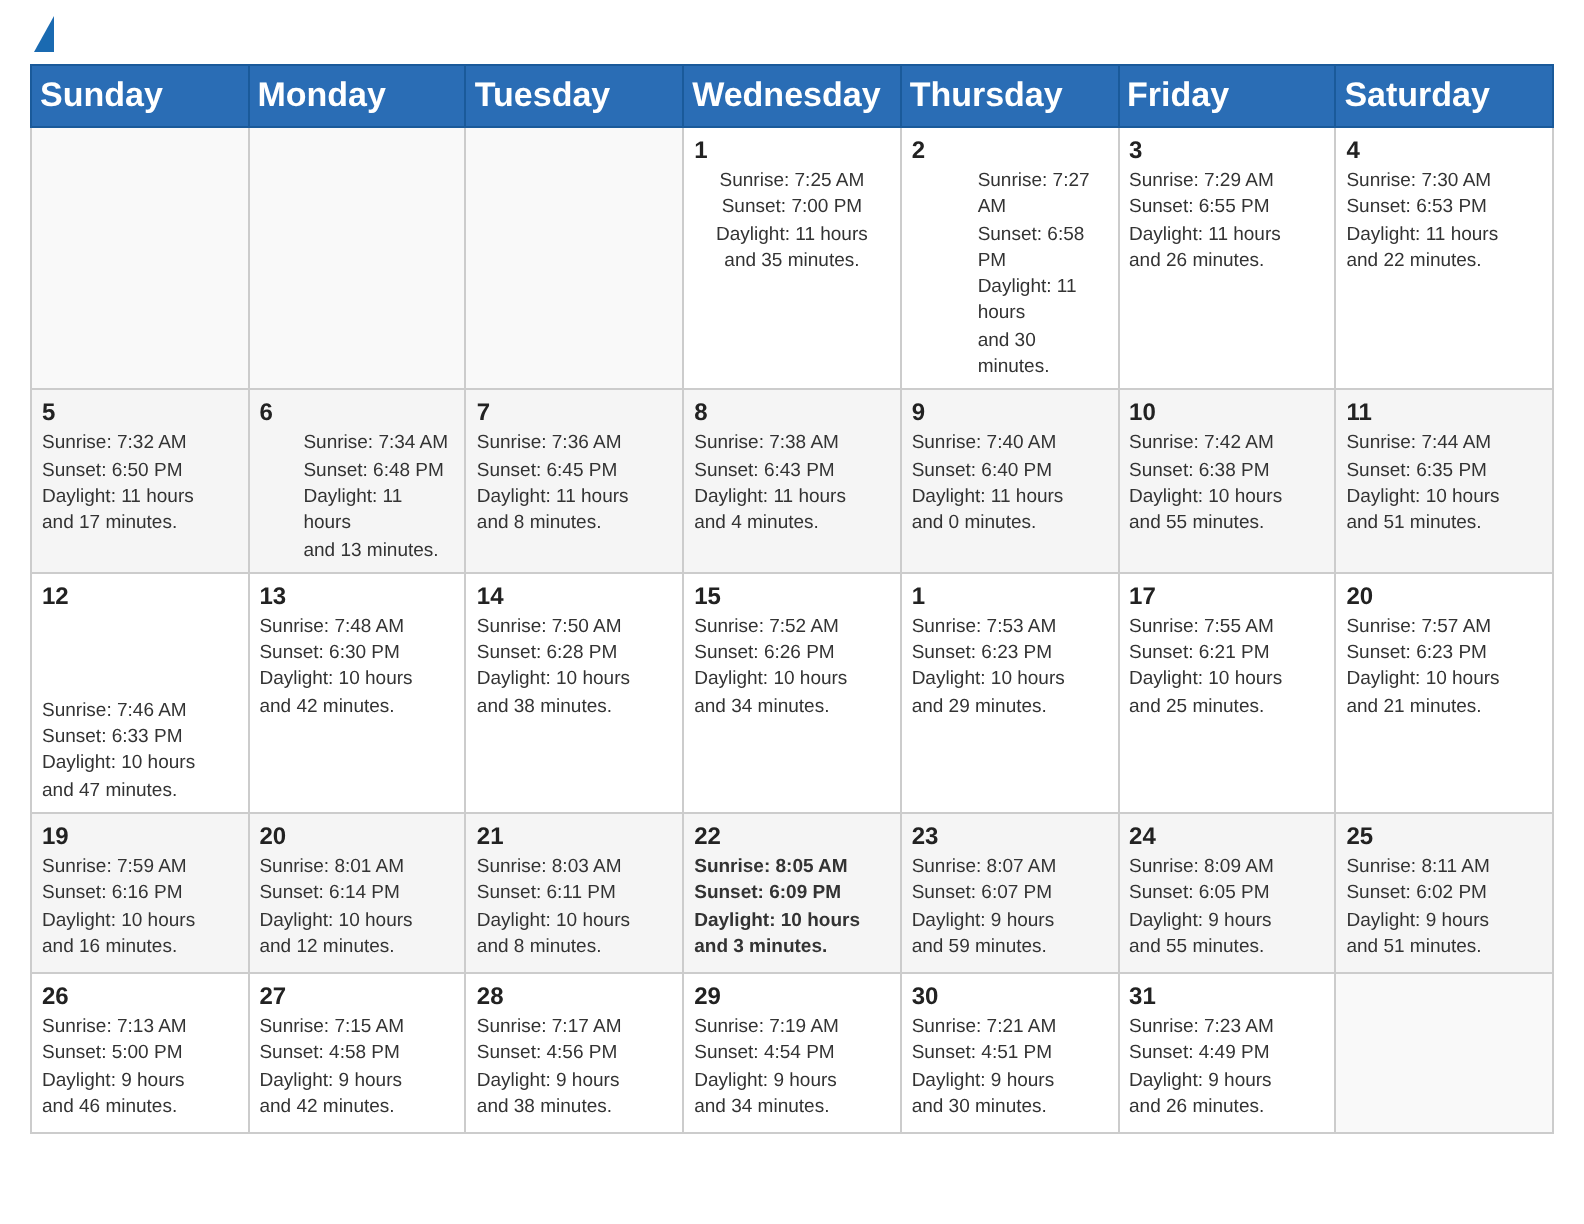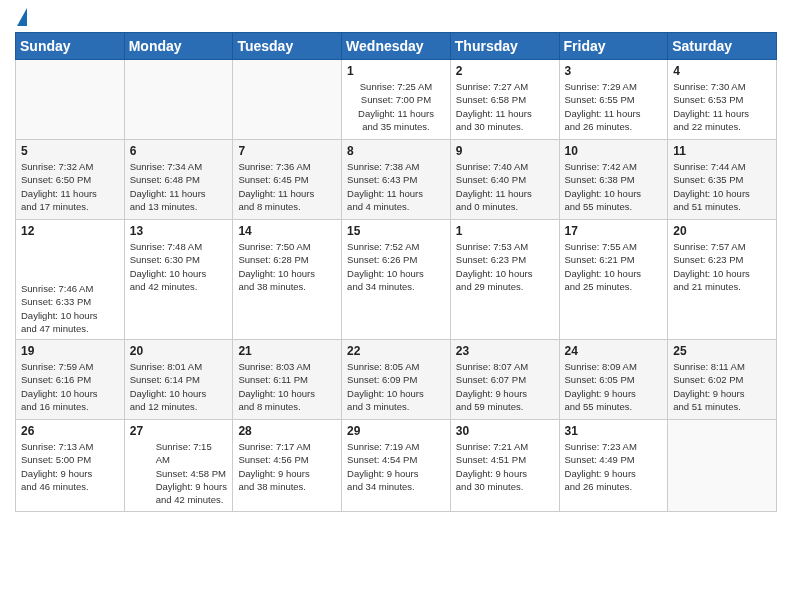--- a/index.html
+++ b/index.html
@@ -63,21 +63,21 @@
       margin-bottom: 6px;
     }
     table {
       width: 100%;
       border-collapse: collapse;
       table-layout: fixed;
     }
     thead th {
       background-color: #2a6db5;
       color: #fff;
-      font-size: 14px;
+      font-size: 17px;
       font-weight: bold;
       padding: 5px 4px;
       text-align: left;
       border: 1px solid #1a5a9a;
     }
     tbody td {
       border: 1px solid #ccc;
       vertical-align: top;
       padding: 4px 5px;
       font-size: 10px;
@@ -142,21 +142,21 @@
           <td class="empty-cell"></td>
           <td>
             <span class="day-number">1</span>
             <div class="day-info" style="white-space: pre-line; text-align: center;">Sunrise: 7:25 AM
 Sunset: 7:00 PM
 Daylight: 11 hours
 and 35 minutes.</div>
           </td>
           <td>
             <span class="day-number">2</span>
-            <div class="day-info" style="white-space: pre-line;">Sunrise: 7:27 AM
+            <div class="day-info" style="white-space: pre-line; margin-left: 33px;">Sunrise: 7:27 AM
 Sunset: 6:58 PM
 Daylight: 11 hours
 and 30 minutes.</div>
           </td>
           <td>
             <span class="day-number">3</span>
             <div class="day-info" style="white-space: pre-line;">Sunrise: 7:29 AM
 Sunset: 6:55 PM
 Daylight: 11 hours
 and 26 minutes.</div>
@@ -172,21 +172,21 @@
         <tr>
           <td>
             <span class="day-number">5</span>
             <div class="day-info" style="white-space: pre-line;">Sunrise: 7:32 AM
 Sunset: 6:50 PM
 Daylight: 11 hours
 and 17 minutes.</div>
           </td>
           <td>
             <span class="day-number">6</span>
-            <div class="day-info" style="white-space: pre-line;">Sunrise: 7:34 AM
+            <div class="day-info" style="white-space: pre-line; margin-left: 22px;">Sunrise: 7:34 AM
 Sunset: 6:48 PM
 Daylight: 11 hours
 and 13 minutes.</div>
           </td>
           <td>
             <span class="day-number">7</span>
             <div class="day-info" style="white-space: pre-line;">Sunrise: 7:36 AM
 Sunset: 6:45 PM
 Daylight: 11 hours
 and 8 minutes.</div>
@@ -288,21 +288,21 @@
           </td>
           <td>
             <span class="day-number">21</span>
             <div class="day-info" style="white-space: pre-line;">Sunrise: 8:03 AM
 Sunset: 6:11 PM
 Daylight: 10 hours
 and 8 minutes.</div>
           </td>
           <td>
             <span class="day-number">22</span>
-            <div class="day-info" style="white-space: pre-line;">Sunrise: 8:05 AM
+            <div class="day-info" style="white-space: pre-line; font-weight: bold;">Sunrise: 8:05 AM
 Sunset: 6:09 PM
 Daylight: 10 hours
 and 3 minutes.</div>
           </td>
           <td>
             <span class="day-number">23</span>
             <div class="day-info" style="white-space: pre-line;">Sunrise: 8:07 AM
 Sunset: 6:07 PM
 Daylight: 9 hours
 and 59 minutes.</div>
@@ -325,21 +325,21 @@
         <tr>
           <td>
             <span class="day-number">26</span>
             <div class="day-info" style="white-space: pre-line;">Sunrise: 7:13 AM
 Sunset: 5:00 PM
 Daylight: 9 hours
 and 46 minutes.</div>
           </td>
           <td>
             <span class="day-number">27</span>
-            <div class="day-info" style="white-space: pre-line; margin-left: 26px;">Sunrise: 7:15 AM
+            <div class="day-info" style="white-space: pre-line;">Sunrise: 7:15 AM
 Sunset: 4:58 PM
 Daylight: 9 hours
 and 42 minutes.</div>
           </td>
           <td>
             <span class="day-number">28</span>
             <div class="day-info" style="white-space: pre-line;">Sunrise: 7:17 AM
 Sunset: 4:56 PM
 Daylight: 9 hours
 and 38 minutes.</div>

